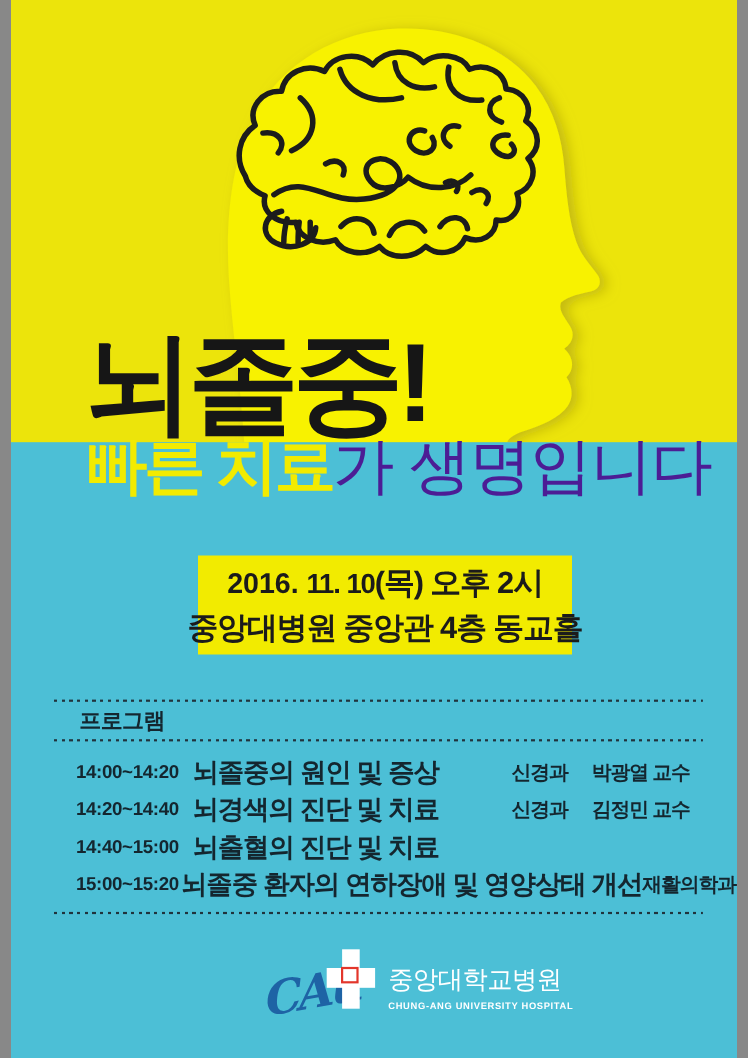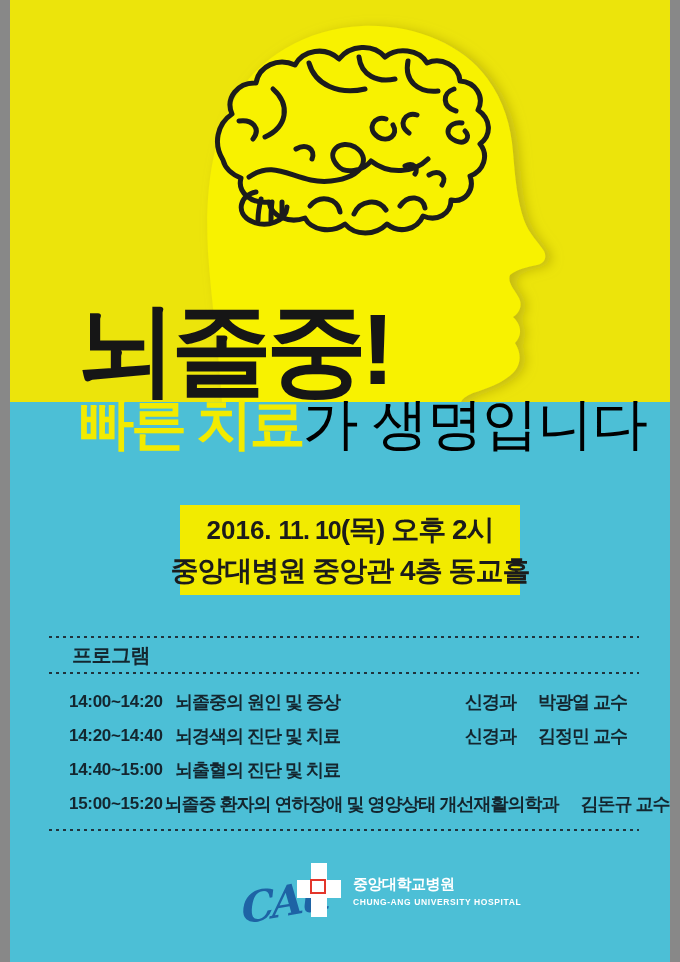--- a/index.html
+++ b/index.html
@@ -22,21 +22,21 @@
   }
   
   .subtitle {
     position:absolute; left:68px; top:396px; z-index:4;
     white-space:nowrap; line-height:1.0;
   }
   .sub-bold {
     font-size:56px; font-weight:900; letter-spacing:-3px; color:#F2EB00;
   }
   .sub-thin {
-    font-size:56px; font-weight:300; letter-spacing:-1px; color:#000000;
+    font-size:56px; font-weight:300; letter-spacing:-1px; color:#4c1d95;
   }
   
   .date-box {
     position:absolute; left:170px; top:505px; width:340px; height:90px;
     background:#F2EB00; display:flex; flex-direction:column;
     align-items:center; justify-content:center; gap:3px; z-index:3;
   }
   .date-line { display:flex; align-items:baseline; color:#1b1b1b; white-space:nowrap; }
   .date-prefix { font-size:26px; font-weight:600; margin-right:7px; }
   .date-emph   { font-size:25px; font-weight:900; letter-spacing:-1px; }
@@ -51,21 +51,21 @@
   .prog-head {
     padding:4px 0 3px 23px; font-size:20px; font-weight:700;
     color:#14262f; letter-spacing:-0.5px;
   }
   .rows { margin-top:11px; }
   .prog-row {
     display:flex; align-items:center; height:34px;
     color:#14262f; font-weight:700; white-space:nowrap;
   }
   .prog-time  { width:104px; margin-left:20px; font-size:17px; letter-spacing:-0.3px; }
-  .prog-topic { flex:1; margin-left:2px; font-size:18px; letter-spacing:-1px; }
+  .prog-topic { flex:1; margin-left:2px; font-size:24px; letter-spacing:-1px; }
   .prog-speaker { display:flex; gap:22px; margin-right:12px; font-size:18px; letter-spacing:-1px;justify-content:center; }
   .dotted.bottom { margin-top:8px; }
   
   .footer-logo { position:absolute; left:231px; top:857px; width:222px; height:80px; z-index:3; }
   .cau-script {
     position:absolute; left:0; top:24px;
     font-family:"DejaVu Serif","Liberation Serif",serif;
     font-style:italic; font-weight:bold; font-size:42px; line-height:1;
     color:#1E63A5; letter-spacing:-3px;
     transform:rotate(-10deg) skewX(-6deg);
@@ -75,21 +75,21 @@
     content:""; position:absolute; left:14px; top:0; width:16px; height:54px; background:#fff;
   }
   .cross::after {
     content:""; position:absolute; left:0; top:17px; width:44px; height:18px; background:#fff;
   }
   .red-square {
     position:absolute; left:13px; top:16px; width:16px; height:15px;
     border:2px solid #E3362B; z-index:2;
   }
   .logo-text { position:absolute; left:112px; top:18px; color:#fff; white-space:nowrap; }
-  .logo-kr { font-size:15px; font-weight:700; letter-spacing:-0.5px; }
+  .logo-kr { font-size:23px; font-weight:400; letter-spacing:-0.5px; }
   .logo-en { font-size:8.5px; font-weight:700; letter-spacing:0.6px; margin-top:3px; }
 </style>
 </head>
 <body>
 
 <div class="poster">
 
   <div class="section-yellow">
     <svg class="head-svg" width="680" height="402" viewBox="0 0 680 402">
       <defs>

